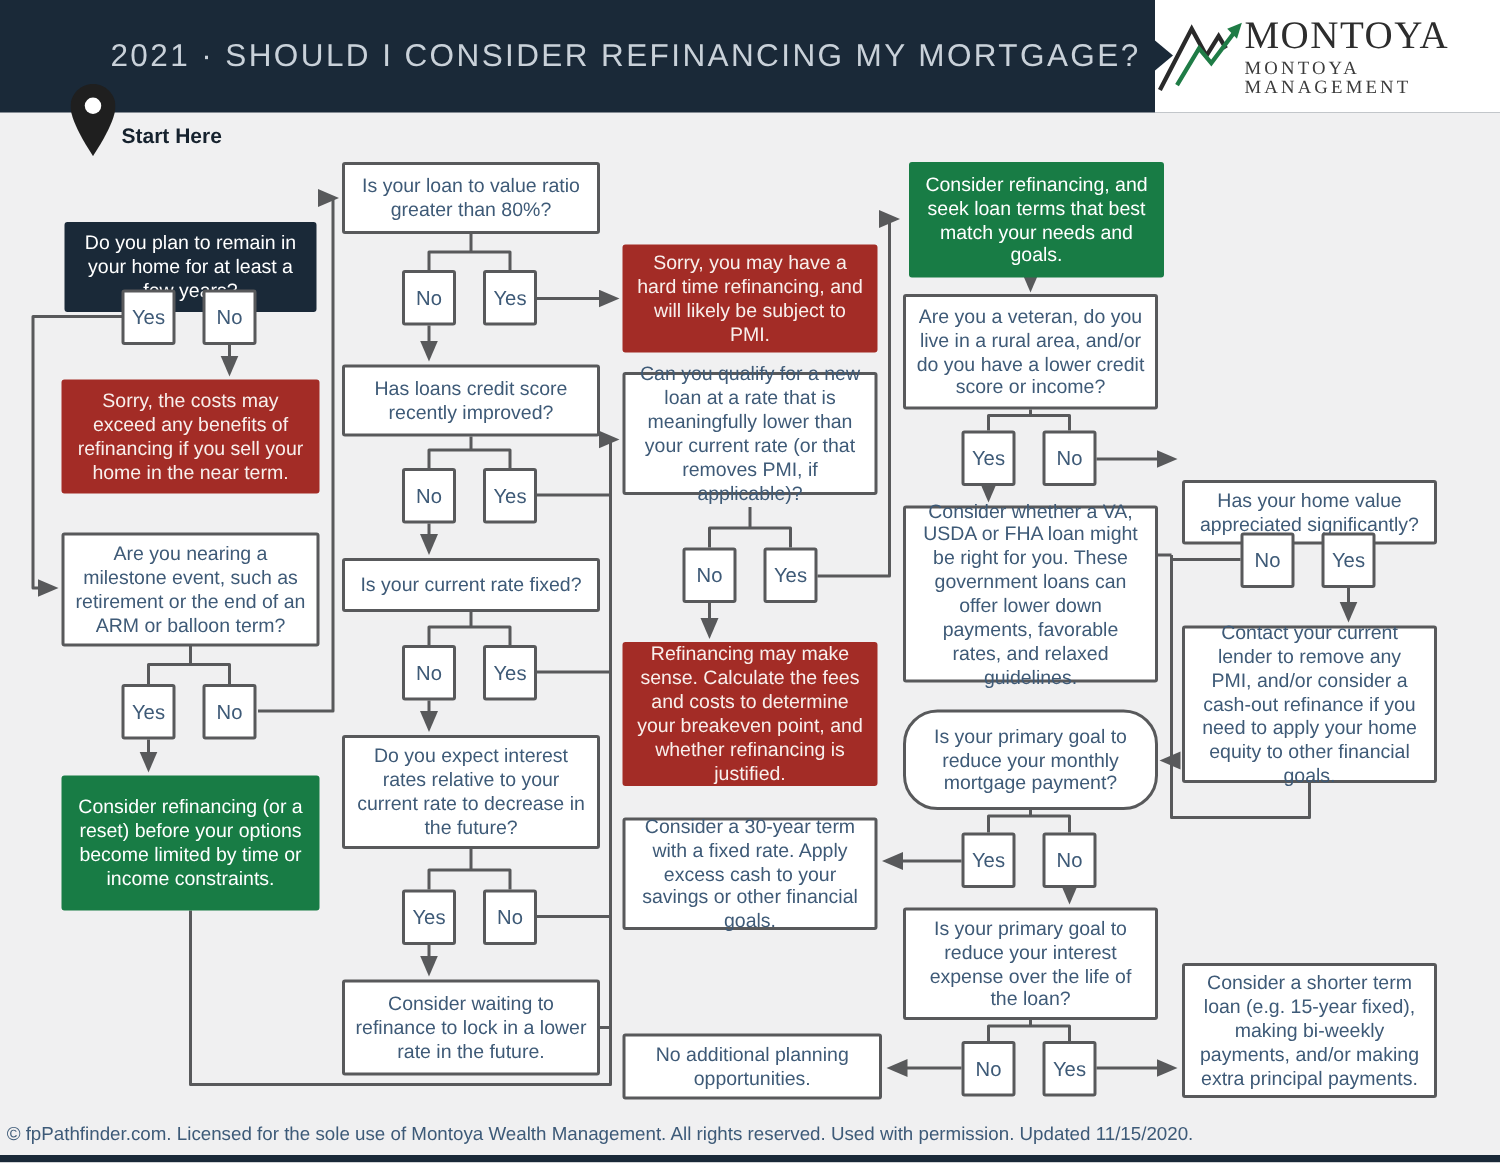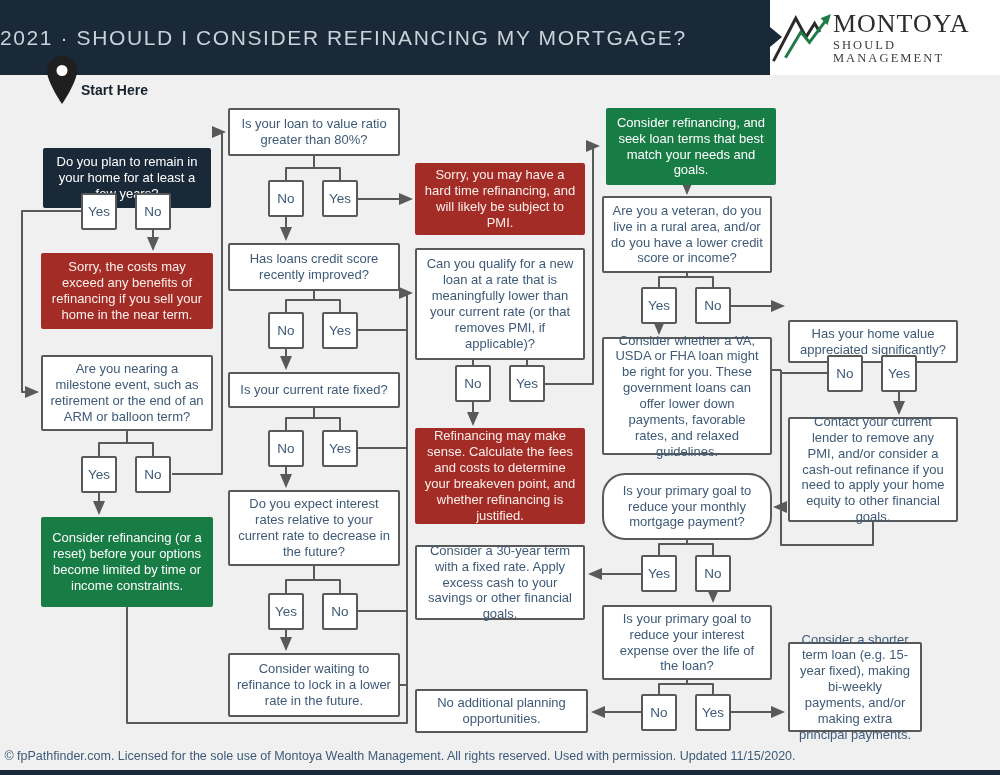--- a/index.html
+++ b/index.html
@@ -1,21 +1,21 @@
 <!DOCTYPE html>
 <html><head>
 <meta charset="utf-8">
 <style>
   html,body{margin:0;padding:0;background:#e9e9ea;}
   #stage{position:relative;width:1000px;height:775px;background:#f0f0f1;overflow:hidden;
          font-family:"Liberation Sans",sans-serif;}
   
   #header-bar{position:absolute;left:0;top:0;width:1000px;height:75px;background:#1a2938;}
-  #header-title{position:absolute;left:0;top:26px;width:770px;text-align:left;
-    color:#c9d1d9;font-size:21px;font-weight:400;letter-spacing:1.6px;}
+  #header-title{position:absolute;left:0;top:26px;width:770px;text-align:center;
+    color:#c9d1d9;font-size:21px;font-weight:400;letter-spacing:1.6px;padding-left:32px;}
   #logo-panel{position:absolute;left:770px;top:0;width:230px;height:75px;background:#ffffff;
     display:flex;align-items:center;justify-content:flex-start;}
   #logo-notch{position:absolute;left:770px;top:27px;width:0;height:0;
     border-top:10px solid transparent;border-bottom:10px solid transparent;border-left:12px solid #1a2938;}
   .logo-text{margin-left:-4px;display:flex;flex-direction:column;line-height:1;}
   .logo-name{font-family:"Liberation Serif",serif;font-size:26px;color:#2d2d2d;letter-spacing:1px;}
   .logo-sub{font-family:"Liberation Serif",serif;font-size:12.5px;color:#3c3c3c;letter-spacing:2.1px;margin-top:2px;}
   
   #start-pin{position:absolute;left:47px;top:56px;}
   #start-label{position:absolute;left:81px;top:82px;font-size:14px;font-weight:bold;color:#16222e;}
@@ -44,21 +44,21 @@
   <div id="header-bar"></div>
   <div id="header-title">2021 · SHOULD I CONSIDER REFINANCING MY MORTGAGE?</div>
   <div id="logo-panel">
     <svg width="72" height="56" viewBox="0 0 78 58">
       <polyline points="4,56 30,6 42,28 52,12 58,22" stroke="#2a2a2a" stroke-width="3.5" fill="none"></polyline>
       <polyline points="18,52 36,22 46,34 64,10" stroke="#1f7c46" stroke-width="3.5" fill="none"></polyline>
       <polygon points="59,6 71,1 67,14" fill="#1f7c46"></polygon>
     </svg>
     <div class="logo-text">
       <span class="logo-name">MONTOYA</span>
-      <span class="logo-sub">SHOULD MANAGEMENT</span>
+      <span class="logo-sub">MONTOYA MANAGEMENT</span>
     </div>
   </div>
   <div id="logo-notch"></div>
 
   <svg id="start-pin" width="30" height="48" viewBox="0 0 30 48">
     <path d="M15,0 C6.7,0 0,6.7 0,15 C0,26 15,48 15,48 C15,48 30,26 30,15 C30,6.7 23.3,0 15,0 Z" fill="#1f1f1f"></path>
     <circle cx="15" cy="14.5" r="5.5" fill="#ffffff"></circle>
   </svg>
   <div id="start-label">Start Here</div>
 
@@ -140,21 +140,21 @@
   <div class="yn" style="left:322px;top:312px;">Yes</div>
   <div class="box" style="left:228px;top:372px;width:172px;height:36px;">Is your current rate fixed?</div>
   <div class="yn" style="left:268px;top:430px;">No</div>
   <div class="yn" style="left:322px;top:430px;">Yes</div>
   <div class="box" style="left:228px;top:490px;width:172px;height:76px;">Do you expect interest rates relative to your current rate to decrease in the future?</div>
   <div class="yn" style="left:268px;top:593px;">Yes</div>
   <div class="yn" style="left:322px;top:593px;">No</div>
   <div class="box" style="left:228px;top:653px;width:172px;height:64px;">Consider waiting to refinance to lock in a lower rate in the future.</div>
 
   <div class="box red" style="left:415px;top:163px;width:170px;height:72px;">Sorry, you may have a hard time refinancing, and will likely be subject to PMI.</div>
-  <div class="box" style="left:415px;top:248px;width:170px;height:112px;">Can you qualify for a new loan at a rate that is meaningfully lower than your current rate (or that removes PMI, if applicable)?</div>
+  <div class="box" style="left:415px;top:248px;width:170px;height:82px;">Can you qualify for a new loan at a rate that is meaningfully lower than your current rate (or that removes PMI, if applicable)?</div>
   <div class="yn" style="left:455px;top:365px;">No</div>
   <div class="yn" style="left:509px;top:365px;">Yes</div>
   <div class="box red" style="left:415px;top:428px;width:170px;height:96px;">Refinancing may make sense. Calculate the fees and costs to determine your breakeven point, and whether refinancing is justified.</div>
   <div class="box" style="left:415px;top:545px;width:170px;height:75px;">Consider a 30-year term with a fixed rate. Apply excess cash to your savings or other financial goals.</div>
   <div class="box" style="left:415px;top:689px;width:173px;height:44px;">No additional planning opportunities.</div>
 
   <div class="box green" style="left:606px;top:108px;width:170px;height:77px;">Consider refinancing, and seek loan terms that best match your needs and goals.</div>
   <div class="box" style="left:602px;top:196px;width:170px;height:77px;">Are you a veteran, do you live in a rural area, and/or do you have a lower credit score or income?</div>
   <div class="yn" style="left:641px;top:287px;">Yes</div>
   <div class="yn" style="left:695px;top:287px;">No</div>
@@ -163,18 +163,18 @@
   <div class="yn" style="left:641px;top:555px;">Yes</div>
   <div class="yn" style="left:695px;top:555px;">No</div>
   <div class="box" style="left:602px;top:605px;width:170px;height:75px;">Is your primary goal to reduce your interest expense over the life of the loan?</div>
   <div class="yn" style="left:641px;top:694px;">No</div>
   <div class="yn" style="left:695px;top:694px;">Yes</div>
 
   <div class="box" style="left:788px;top:287px;width:170px;height:43px;margin-top:33px;">Has your home value appreciated significantly?</div>
   <div class="yn" style="left:827px;top:355px;">No</div>
   <div class="yn" style="left:881px;top:355px;">Yes</div>
   <div class="box" style="left:788px;top:417px;width:170px;height:105px;">Contact your current lender to remove any PMI, and/or consider a cash-out refinance if you need to apply your home equity to other financial goals.</div>
-  <div class="box" style="left:788px;top:642px;width:134px;height:90px;">Consider a shorter term loan (e.g. 15-year fixed), making bi-weekly payments, and/or making extra principal payments.</div>
+  <div class="box" style="left:788px;top:642px;width:170px;height:90px;">Consider a shorter term loan (e.g. 15-year fixed), making bi-weekly payments, and/or making extra principal payments.</div>
 
   <div id="footer-text">© fpPathfinder.com. Licensed for the sole use of Montoya Wealth Management. All rights reserved. Used with permission. Updated 11/15/2020.</div>
   <div id="bottom-bar"></div>
 
 </div>
 
 </body></html>

